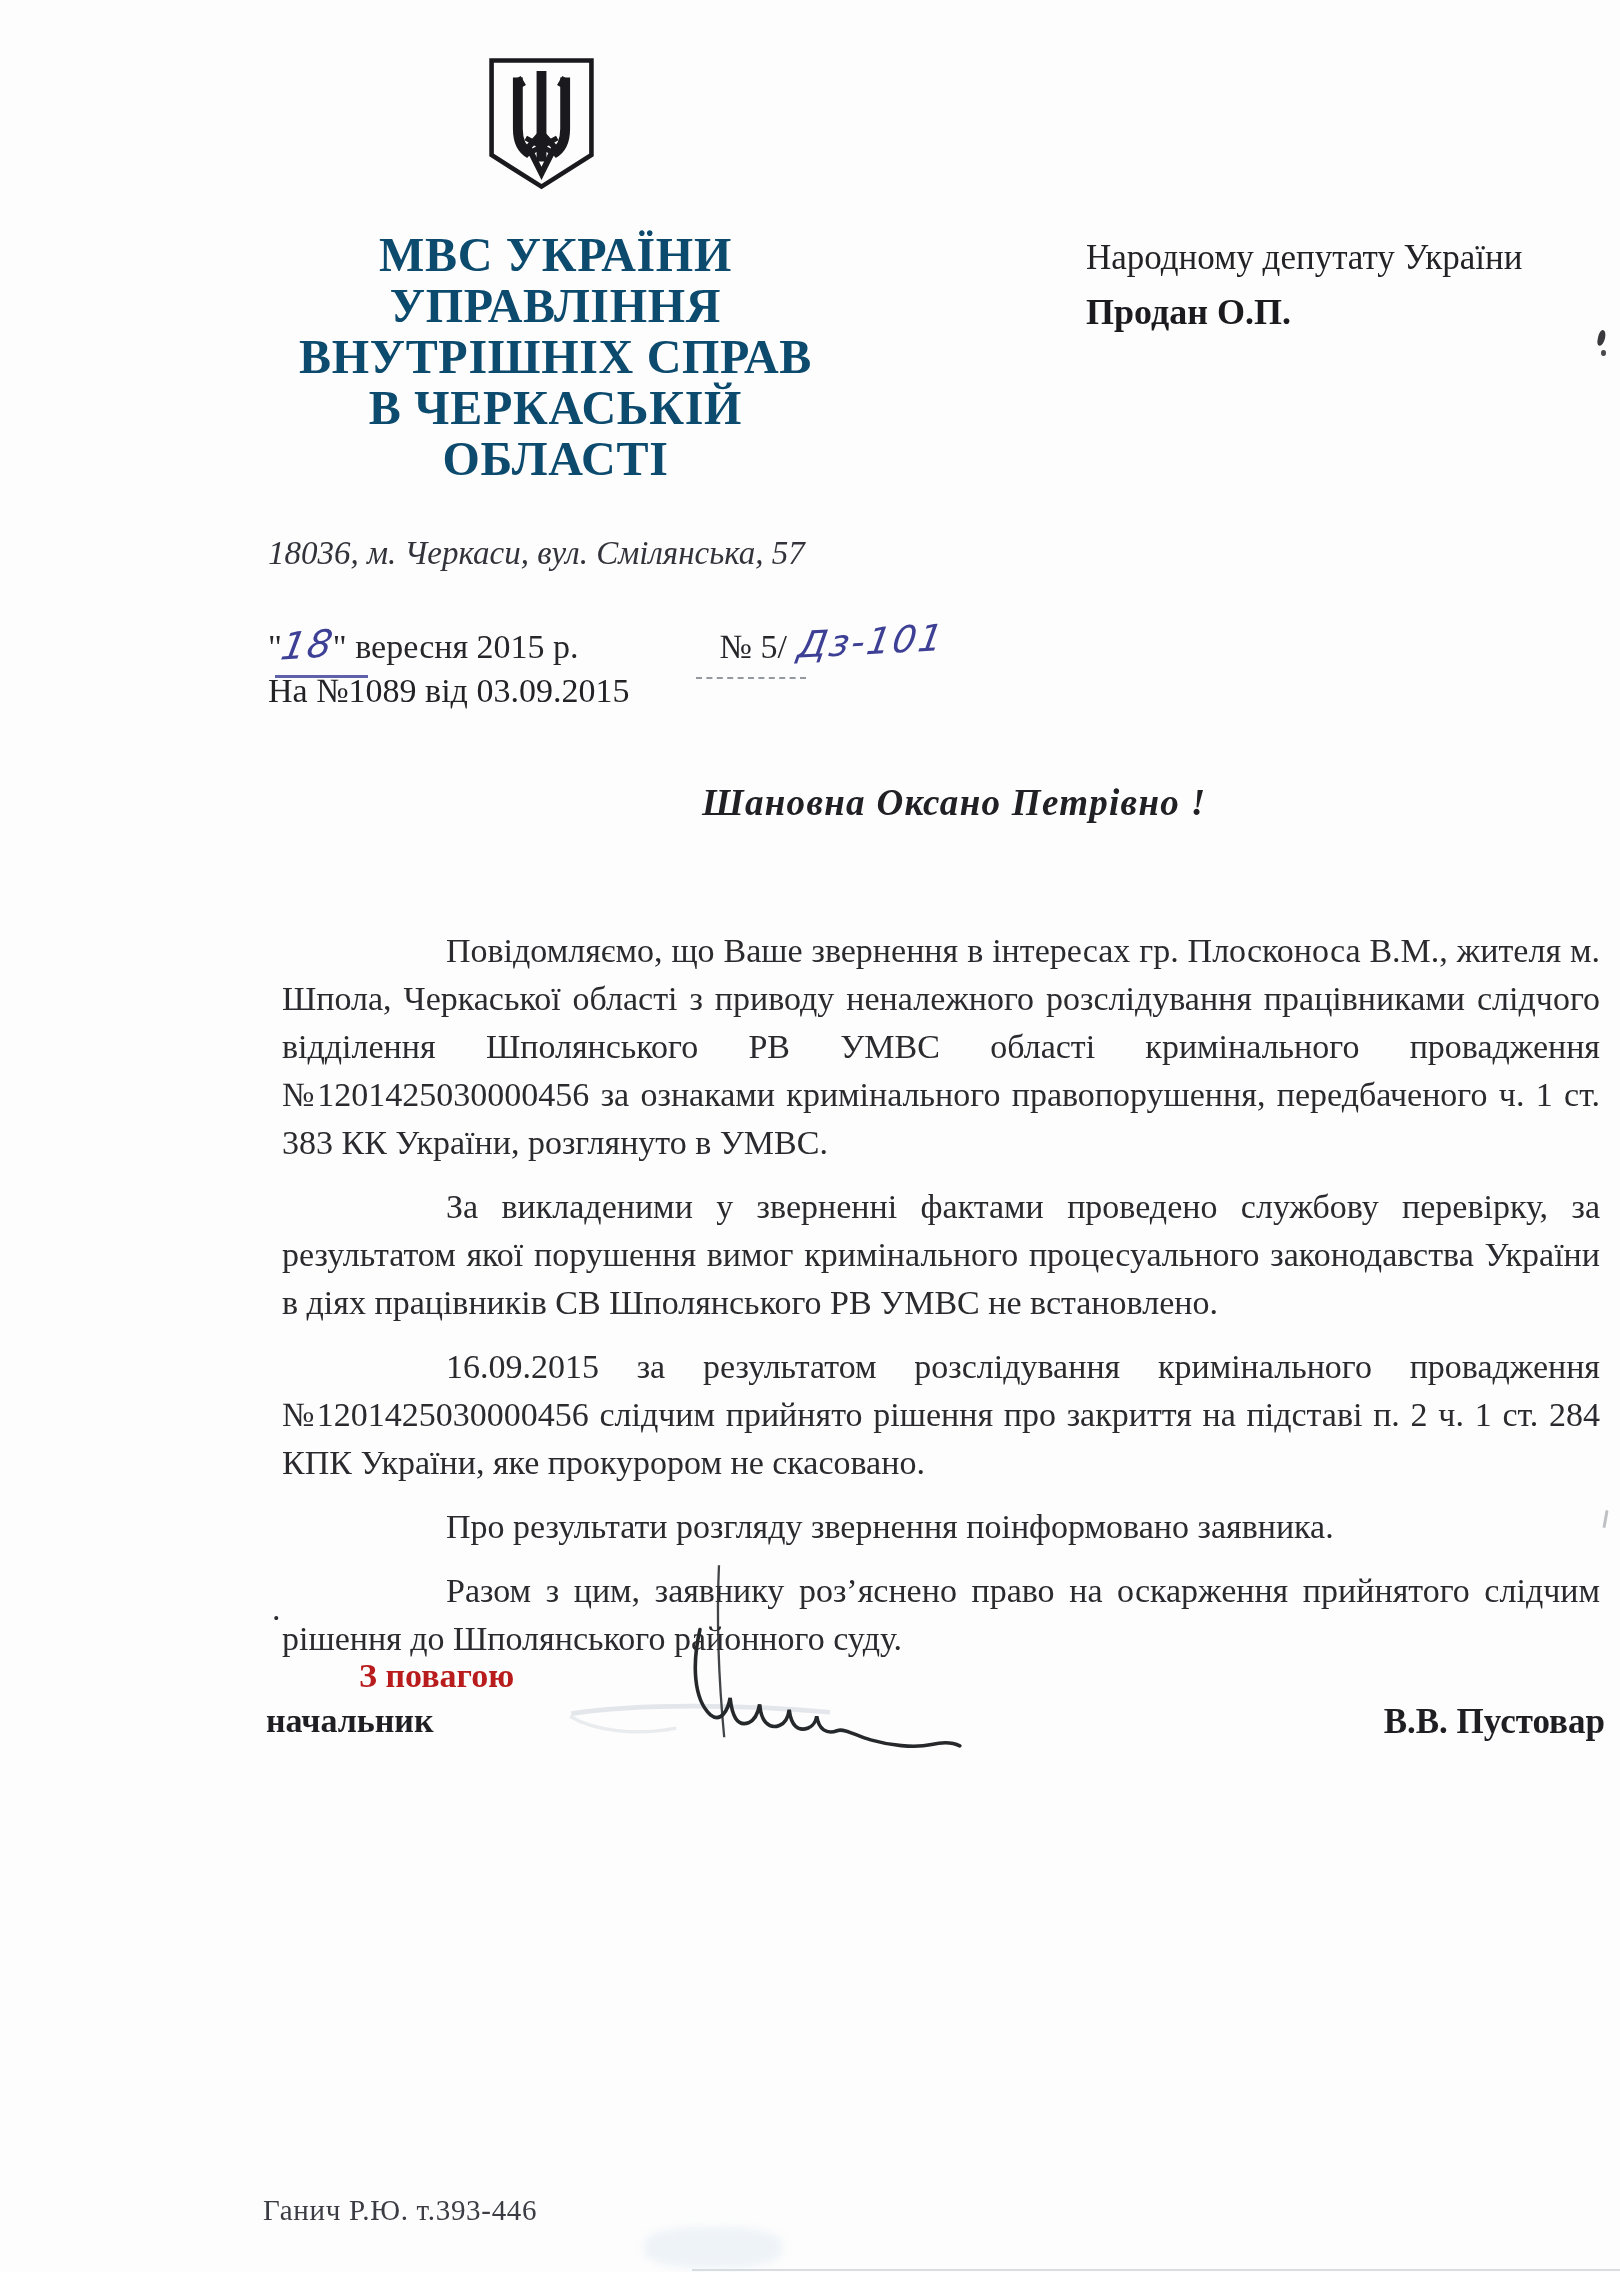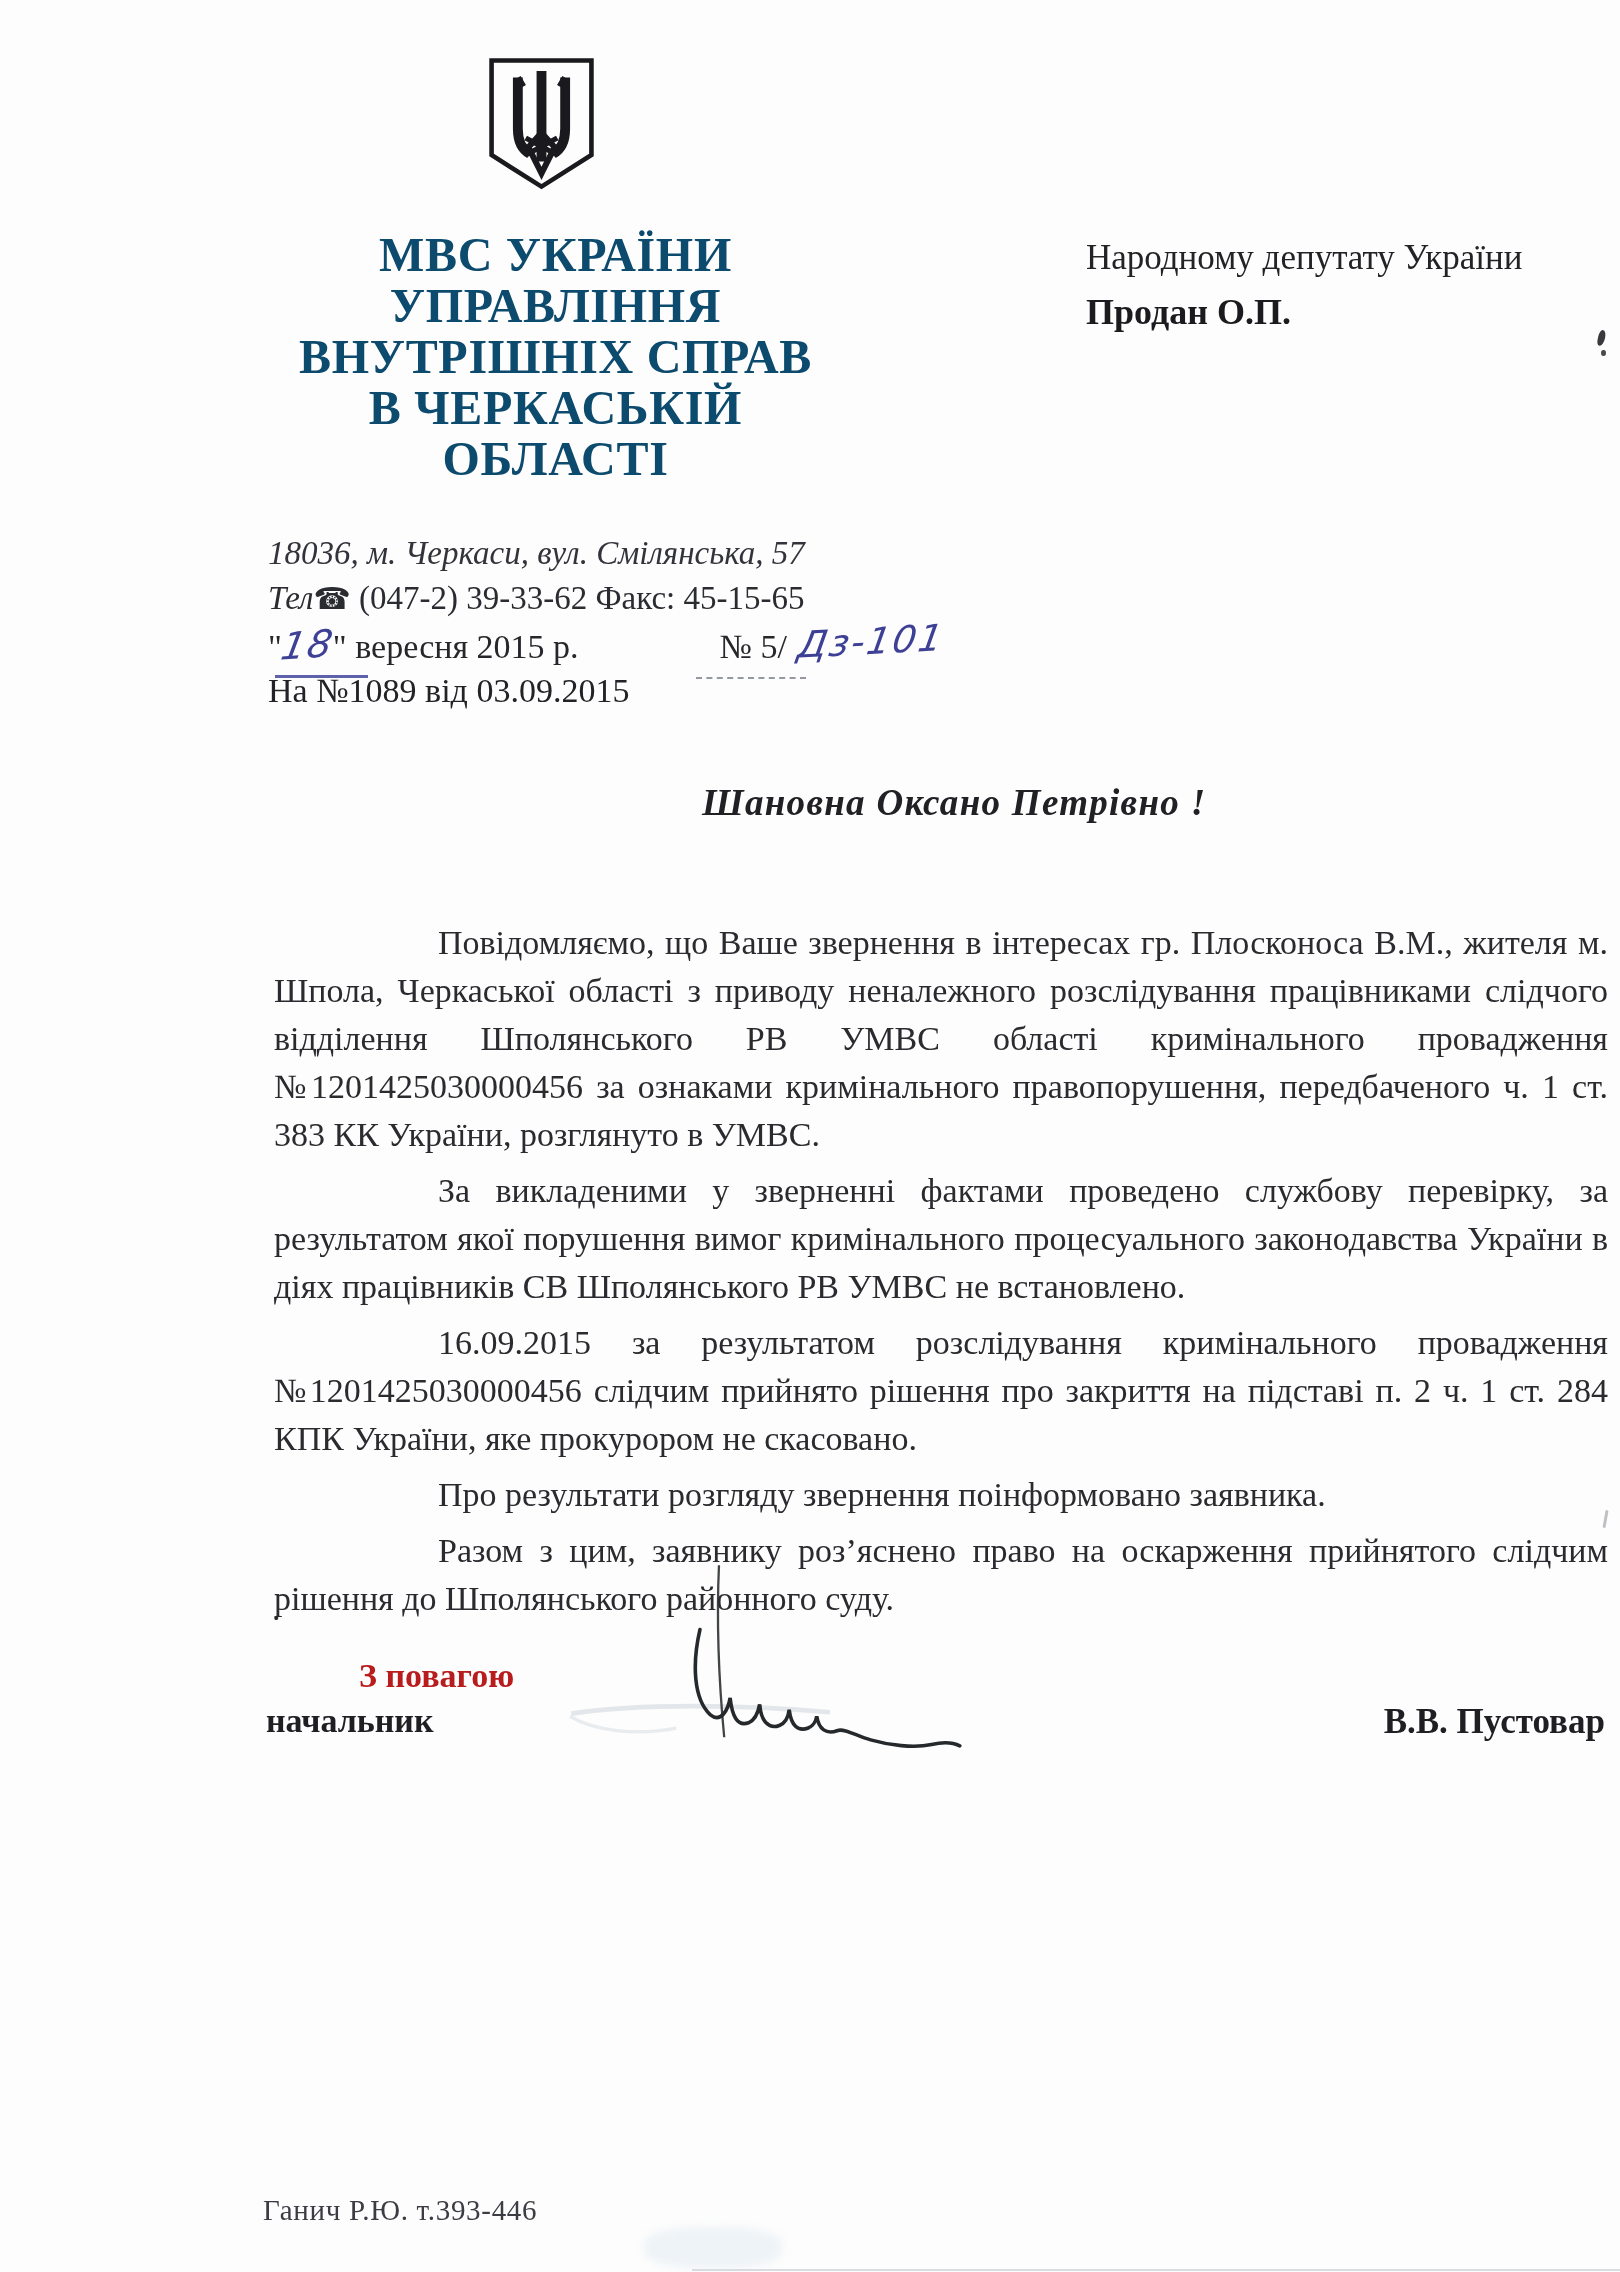--- a/index.html
+++ b/index.html
@@ -47,21 +47,21 @@
   .salutation{
     left:702px;top:781px;font-size:37px;font-weight:bold;font-style:italic;
     letter-spacing:1.3px;color:#202025;white-space:nowrap;
   }
 
   
   .letter-body{
     left:266px;top:911px;width:1350px;font-size:34px;line-height:48px;
     text-align:justify;color:#2a2a2f;
   }
-  .letter-body p{margin:8px;text-indent:164px;}
+  .letter-body p{margin:16px;text-indent:164px;}
 
   .stray-dot{left:272px;top:1590px;font-size:34px;color:#2a2a2f;}
 
   
   .regards{left:359px;top:1657px;font-size:34px;font-weight:bold;color:#b91c1c;white-space:nowrap;}
   .position{left:266px;top:1702px;font-size:34px;font-weight:bold;color:#1e1e23;white-space:nowrap;}
   .signer{left:1341px;top:1702px;width:264px;text-align:right;font-size:35px;font-weight:bold;color:#1e1e23;white-space:nowrap;}
   .signature-svg{left:559px;top:1564px;width:421px;height:210px;}
 
   
@@ -91,23 +91,20 @@
 
   <div class="abs org-block">
     <div>МВС УКРАЇНИ</div>
     <div>УПРАВЛІННЯ</div>
     <div>ВНУТРІШНІХ СПРАВ</div>
     <div>В ЧЕРКАСЬКІЙ ОБЛАСТІ</div>
   </div>
 
   <div class="abs org-address">18036,  м. Черкаси, вул. Смілянська, 57</div>
 
-  <div class="abs org-phone">
-    <span class="tel-prefix">Тел</span><span class="phone-glyph">☎</span><span> (047-2)  39-33-62 Факс:  45-15-65</span>
-  </div>
 
   <div class="abs date-line">
     <span>"</span><span class="hand hand-day">18</span><span>"</span><span> вересня 2015 р.</span><span style="display:inline-block;width:141px;"></span><span>№ 5/</span><span style="display:inline-block;width:12px;"></span><span class="hand hand-num">Дз-101</span>
   </div>
   <div class="abs day-underline"></div>
   <div class="abs num-underline"></div>
 
   <div class="abs ref-line">На №1089 від 03.09.2015</div>
 
   <div class="abs recipient">

